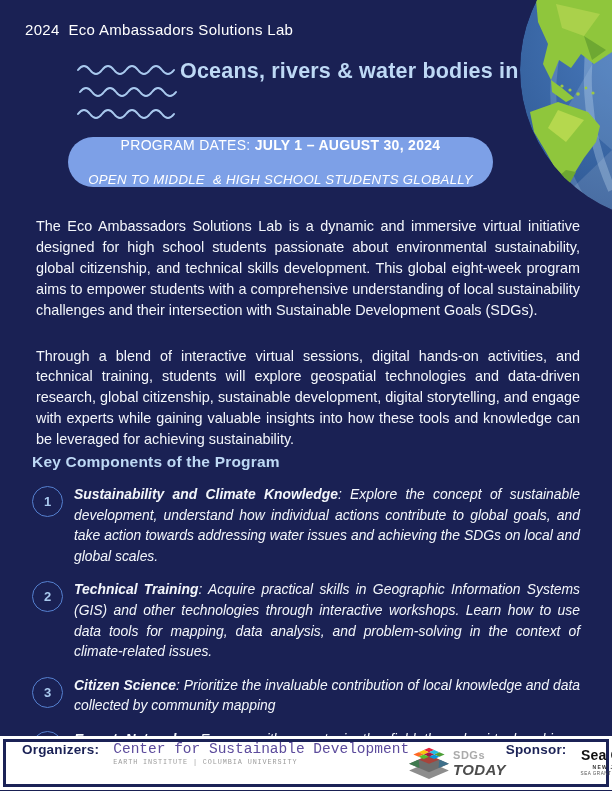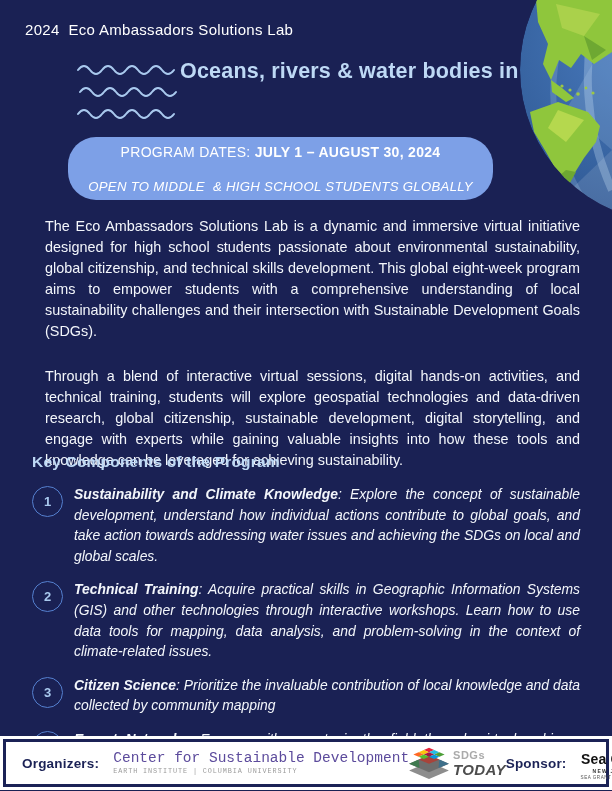--- a/index.html
+++ b/index.html
@@ -20,35 +20,35 @@
     color:#ffffff;font-size:15px;font-weight:500;letter-spacing:.3px;
   }
   .waves{position:absolute;left:77px;top:61px;}
   .hero-title{
     position:absolute;left:180px;top:58px;width:340px;
     color:#bed9f5;font-size:21.5px;line-height:26px;font-weight:800;letter-spacing:.2px;
   }
 
   
   .pill{
-    position:absolute;left:68px;top:137px;width:425px;height:63px;
+    position:absolute;left:68px;top:137px;width:425px;height:50px;
     background:#7da0e7;border-radius:28px;
     display:flex;flex-direction:column;align-items:center;justify-content:center;gap:19px;
     color:#ffffff;
   }
   .pill-line1{font-size:14px;letter-spacing:.3px;font-weight:500;}
   .pill-line1 b{font-weight:800;}
   .pill-line2{font-size:13.2px;font-style:italic;font-weight:500;letter-spacing:.3px;}
 
   
   .intro{
     position:absolute;left:32px;top:216px;width:548px;
     color:#f3f6fb;font-size:14.4px;line-height:20.9px;text-align:justify;
   }
-  .intro p{margin:0 0 25px 13px;}
+  .intro p{margin:0 0 25px 4px;}
 
   
   .key-heading{
     position:absolute;left:32px;top:453px;
     color:#bed9f5;font-size:15.5px;font-weight:800;letter-spacing:.2px;
   }
   .components{position:absolute;left:32px;top:484px;width:548px;}
   .component-item{display:flex;align-items:flex-start;margin-bottom:13px;}
   .num-circle{
     flex:0 0 auto;width:29px;height:29px;border-radius:50%;
@@ -58,21 +58,21 @@
   }
   .component-text{
     flex:1;color:#f3f6fb;font-size:13.9px;line-height:20.6px;text-align:justify;font-style:italic;
   }
   .component-text b{font-weight:800;}
 
   
   .footer{
     position:absolute;left:3px;right:3px;bottom:4px;height:48px;
     background:#ffffff;border:3px solid #1b2256;box-shadow:0 0 0 3px #ffffff;
-    display:flex;align-items:center;padding:0 16px;box-sizing:border-box;
+    display:flex;padding:0 16px;box-sizing:border-box;
   }
   .organizers-label,.sponsor-label{
     color:#1b2256;font-size:13.5px;font-weight:800;letter-spacing:.2px;flex:0 0 auto;
   }
   .csd{margin-left:14px;flex:0 0 auto;font-family:Liberation Mono, monospace;}
   .csd-name{color:#5c4b9c;font-size:14.5px;line-height:15px;}
   .csd-sub{color:#9b9b9b;font-size:6.8px;letter-spacing:.9px;margin-top:1px;}
   .spacer{flex:1 1 auto;}
   .sdgs{display:flex;align-items:center;flex:0 0 auto;}
   .sdgs-text{margin-left:4px;line-height:1;}

